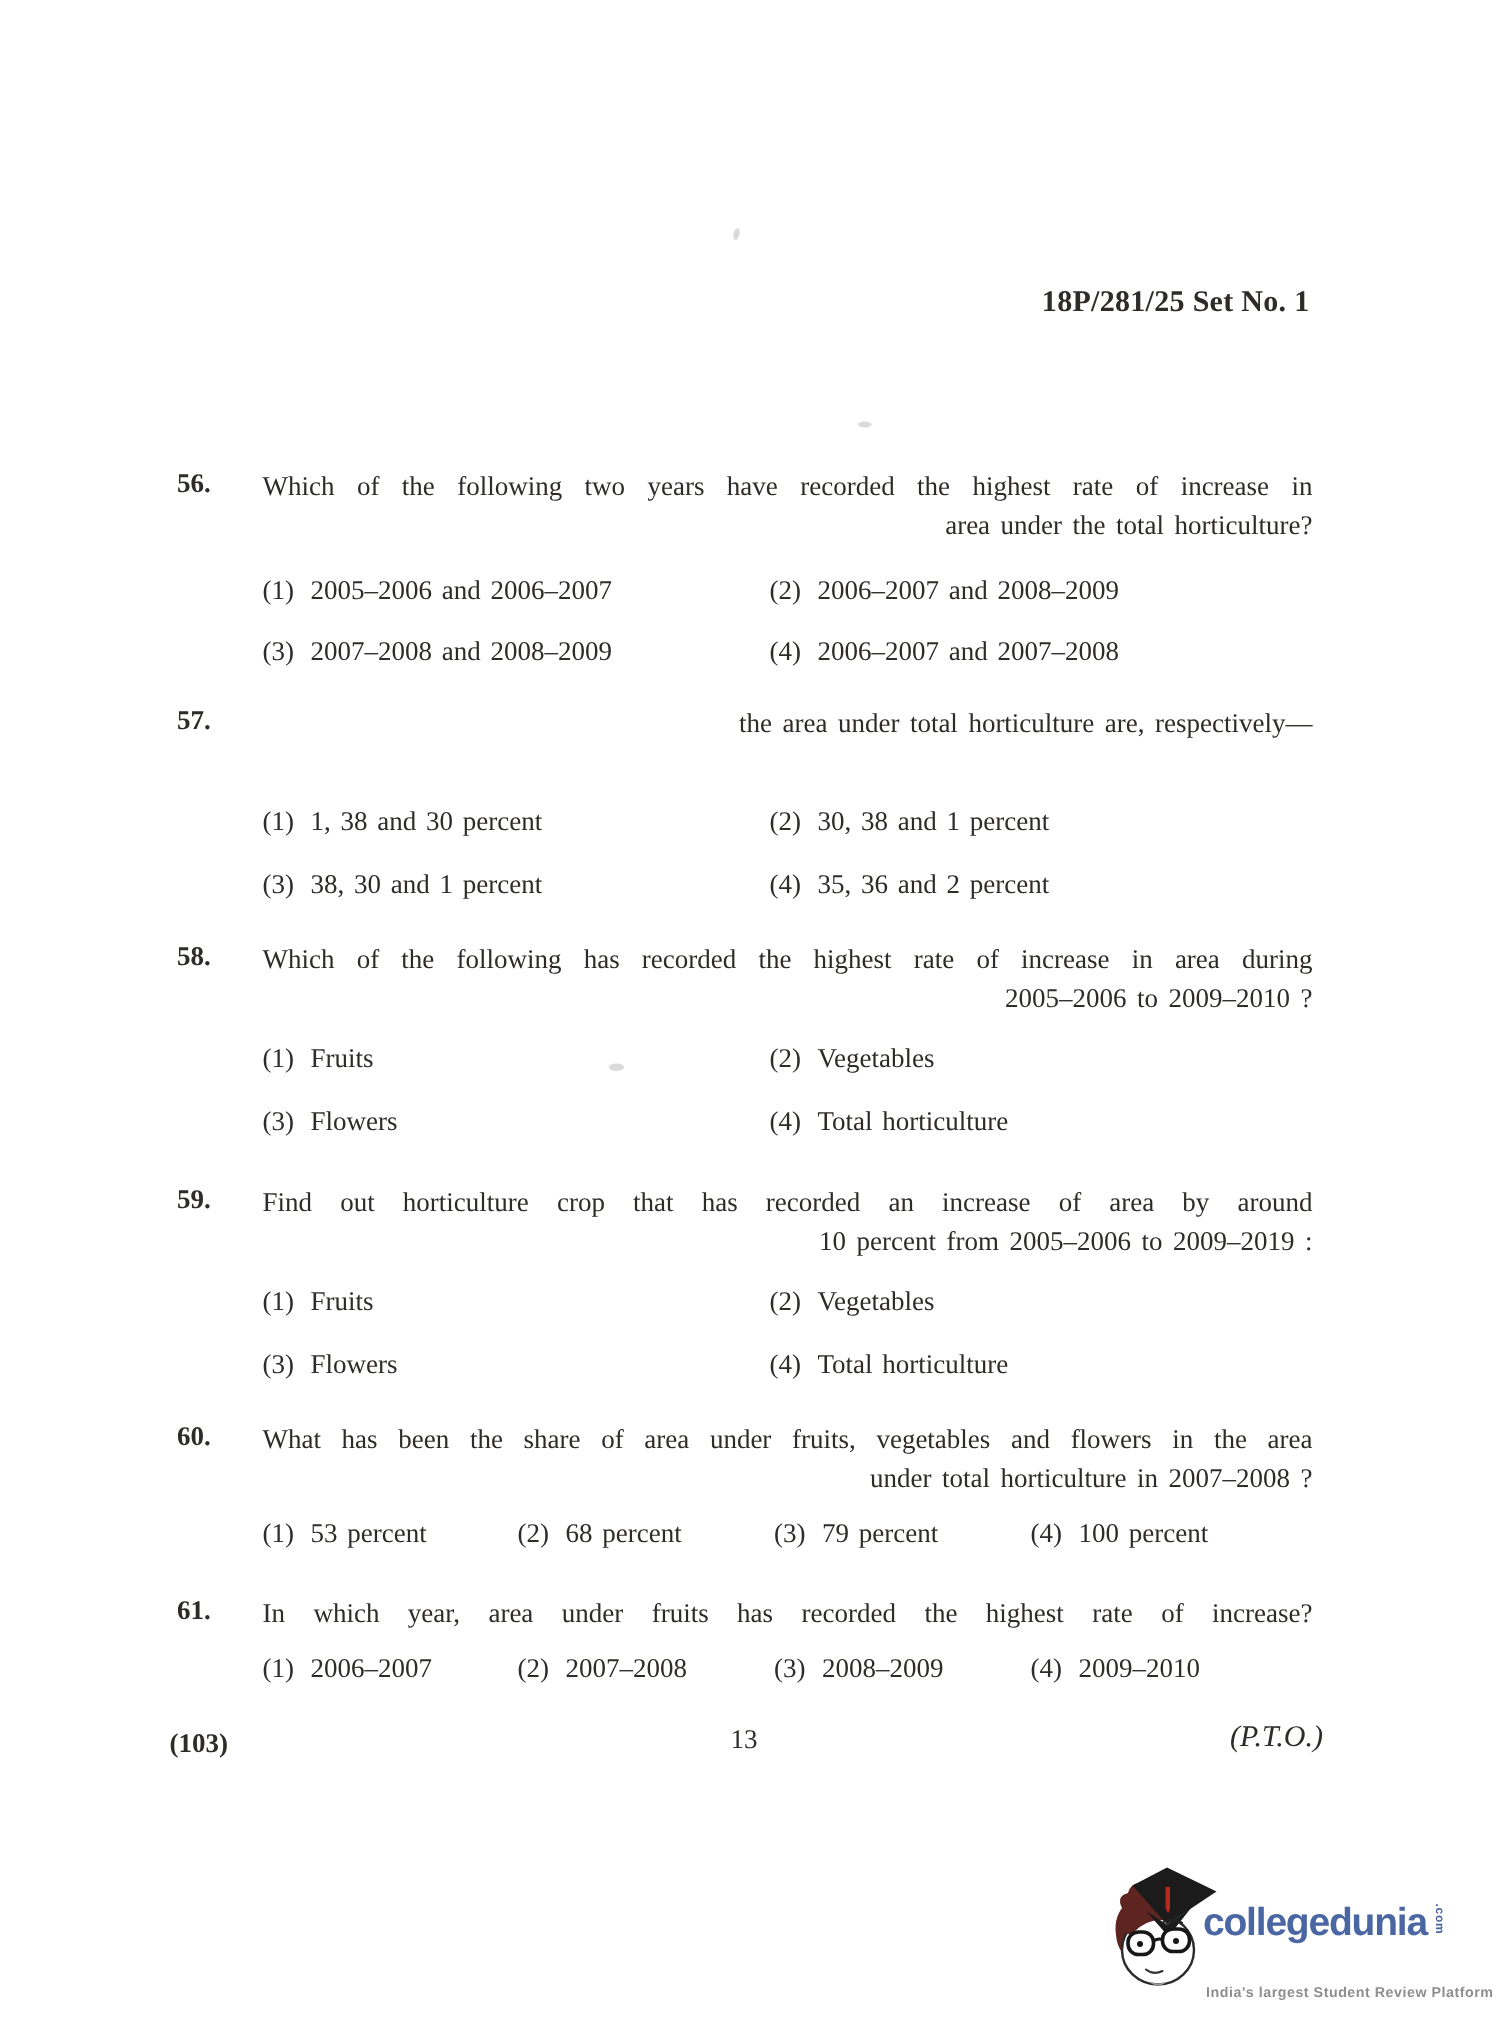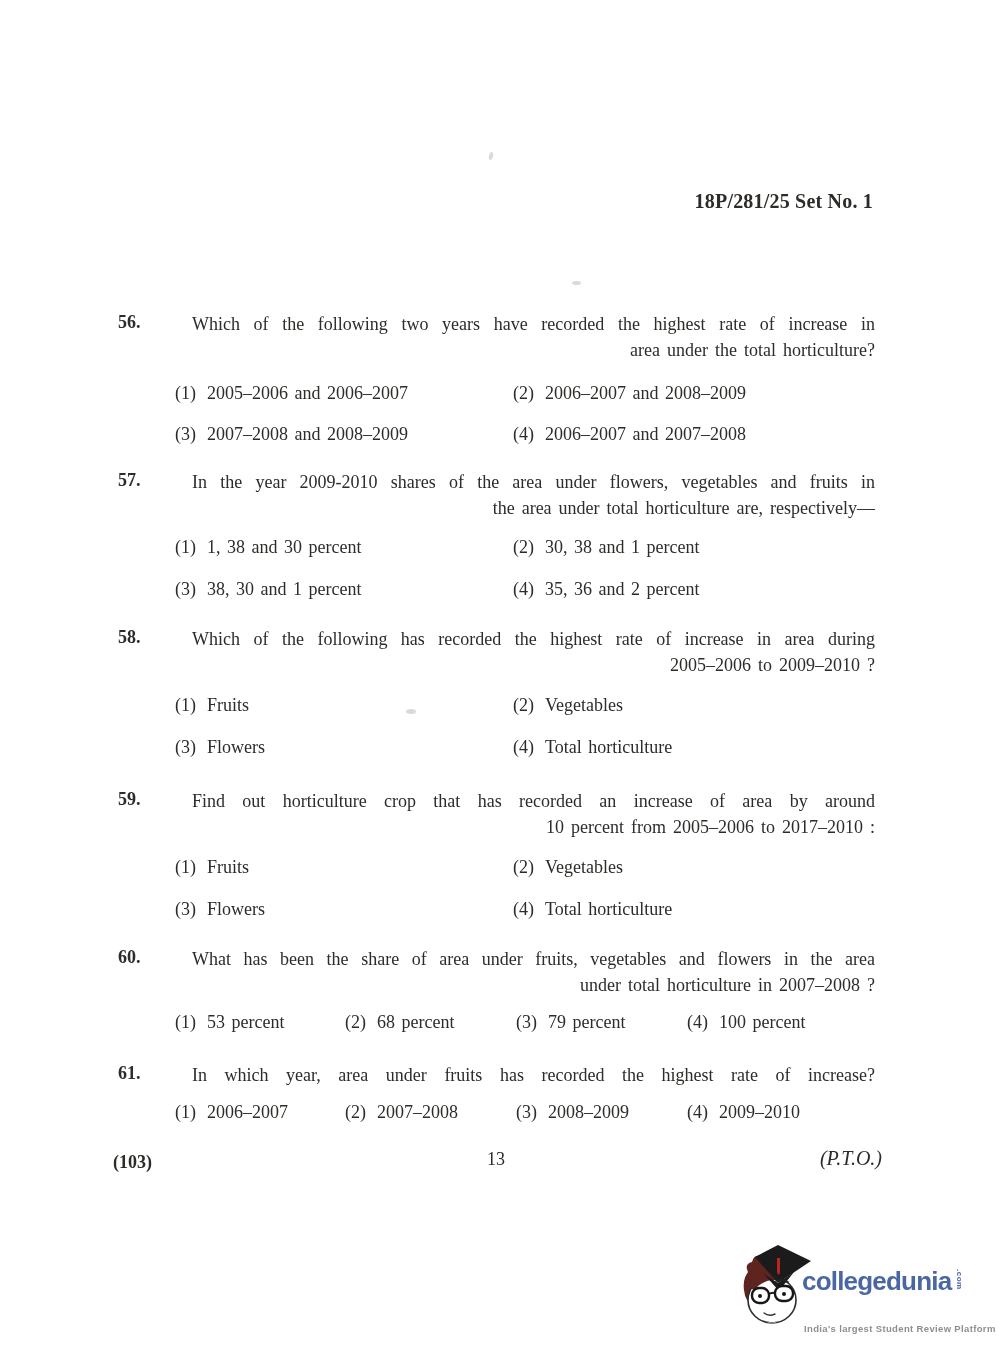--- a/index.html
+++ b/index.html
@@ -31,21 +31,21 @@
   }
   .qtext {
     position: absolute;
     left: 175px;
     top: 0;
     width: 700px;
     font-size: 18px;
     line-height: 26px;
     word-spacing: 2.5px;
   }
-  .qline1 { text-align: justify; text-align-last: justify; margin-left: 17px; }
+  .qline1 { text-align: justify; text-align-last: justify; }
   .qline2 { text-align: right; }
   .opt-row { position: absolute; left: 0; width: 1001px; height: 24px; }
   .opt {
     position: absolute;
     top: 0;
     font-size: 18px;
     white-space: nowrap;
     word-spacing: 2px;
   }
   .omark { display: inline-block; width: 32px; }
@@ -111,21 +111,20 @@
     </div>
     <div class="opt-row" style="top:113px">
       <div class="opt" style="left:175px"><span class="omark">(3)</span><span class="otext">2007–2008 and 2008–2009</span></div>
       <div class="opt" style="left:513px"><span class="omark">(4)</span><span class="otext">2006–2007 and 2007–2008</span></div>
     </div>
   </section>
 
   <section class="question" style="top:469px">
     <div class="qnum">57.</div>
     <div class="qtext">
-      <div class="qline1">In the year 2009-2010 shares of the area under flowers, vegetables and fruits in</div>
       <div class="qline2">the area under total horticulture are, respectively—</div>
     </div>
     <div class="opt-row" style="top:68px">
       <div class="opt" style="left:175px"><span class="omark">(1)</span><span class="otext">1, 38 and 30 percent</span></div>
       <div class="opt" style="left:513px"><span class="omark">(2)</span><span class="otext">30, 38 and 1 percent</span></div>
     </div>
     <div class="opt-row" style="top:110px">
       <div class="opt" style="left:175px"><span class="omark">(3)</span><span class="otext">38, 30 and 1 percent</span></div>
       <div class="opt" style="left:513px"><span class="omark">(4)</span><span class="otext">35, 36 and 2 percent</span></div>
     </div>
@@ -144,21 +143,21 @@
     <div class="opt-row" style="top:111px">
       <div class="opt" style="left:175px"><span class="omark">(3)</span><span class="otext">Flowers</span></div>
       <div class="opt" style="left:513px"><span class="omark">(4)</span><span class="otext">Total horticulture</span></div>
     </div>
   </section>
 
   <section class="question" style="top:788px">
     <div class="qnum">59.</div>
     <div class="qtext">
       <div class="qline1">Find out horticulture crop that has recorded an increase of area by around</div>
-      <div class="qline2">10 percent from 2005–2006 to 2017–2010 :</div>
+      <div class="qline2">10 percent from 2005–2006 to 2009–2019 :</div>
     </div>
     <div class="opt-row" style="top:69px">
       <div class="opt" style="left:175px"><span class="omark">(1)</span><span class="otext">Fruits</span></div>
       <div class="opt" style="left:513px"><span class="omark">(2)</span><span class="otext">Vegetables</span></div>
     </div>
     <div class="opt-row" style="top:111px">
       <div class="opt" style="left:175px"><span class="omark">(3)</span><span class="otext">Flowers</span></div>
       <div class="opt" style="left:513px"><span class="omark">(4)</span><span class="otext">Total horticulture</span></div>
     </div>
   </section>

